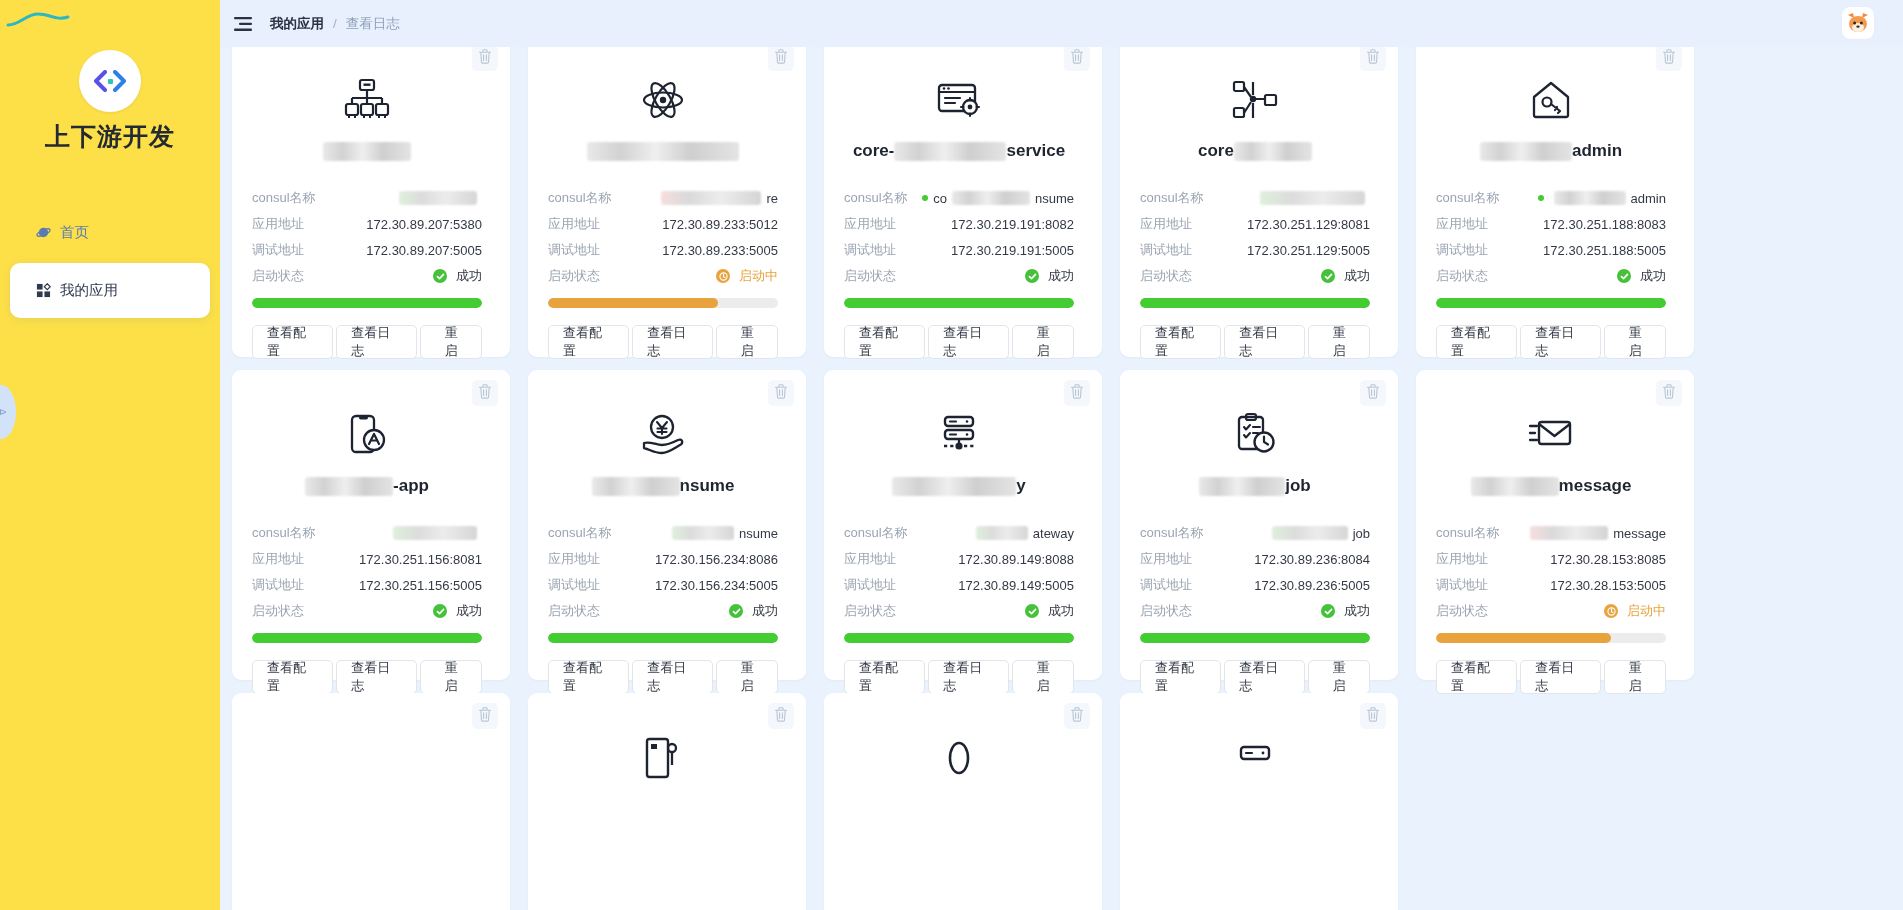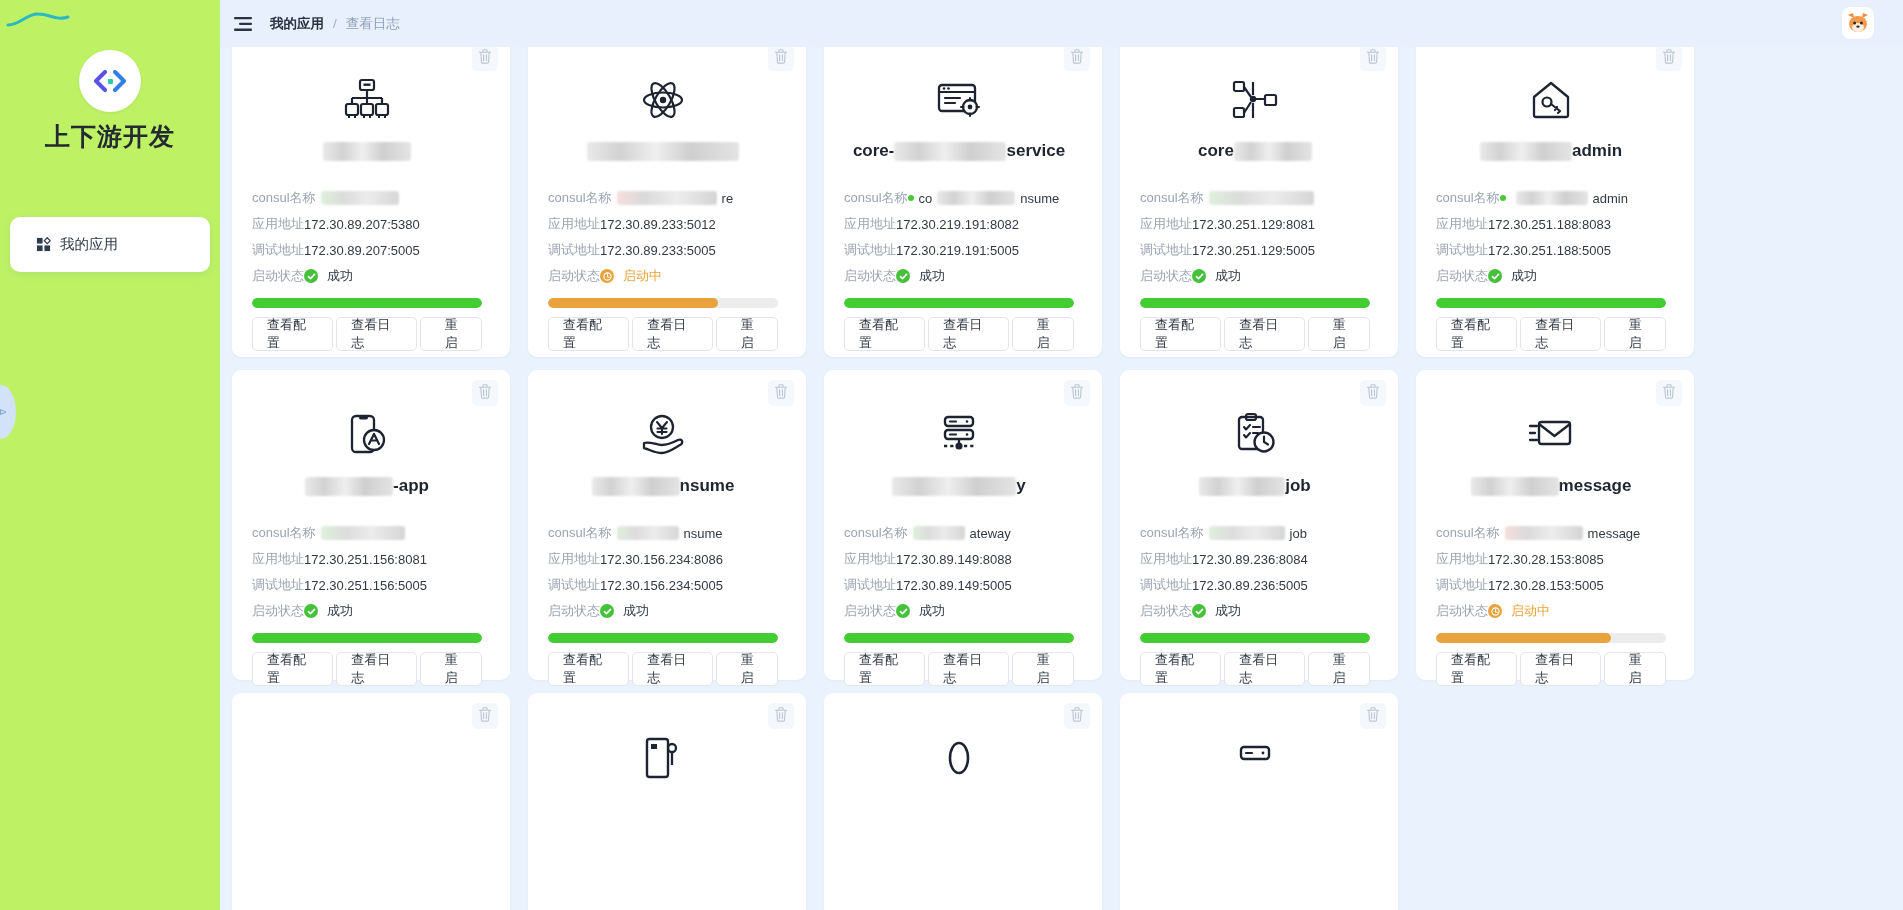--- a/index.html
+++ b/index.html
@@ -7,21 +7,21 @@
     width: 1903px; height: 910px;
     font-family: "Liberation Sans", "DejaVu Sans", sans-serif;
     background: #eaf2fd;
     overflow: hidden;
   }
   .app { display: flex; width: 1903px; height: 910px; }
 
   
   .sidebar {
     width: 220px; min-width: 220px; height: 910px;
-    background: #bef264;
+    background: #fde047;
     display: flex; flex-direction: column;
     align-items: center;
     position: relative;
   }
   .brand { margin-top: 50px; display:flex; flex-direction:column; align-items:center; }
   .brand-mark {
     width: 62px; height: 62px; border-radius: 50%;
     background: #ffffff;
     display:flex; align-items:center; justify-content:center;
     box-shadow: 0 1px 3px rgba(40,70,130,.10);
@@ -114,39 +114,39 @@
   .redact {
     display:inline-block; border-radius: 3px; vertical-align: middle;
     background: linear-gradient(90deg,#e9e9e9 0%,#d2d2d2 22%,#efefef 45%,#cfcfcf 68%,#e4e4e4 100%);
     filter: blur(1.2px);
   }
   .redact.tone-green { background: linear-gradient(90deg,#dff0dc 0%,#dcdcdc 30%,#ececec 60%,#d6d6d6 100%); }
   .redact.tone-pink  { background: linear-gradient(90deg,#f7dede 0%,#dadada 28%,#ededed 60%,#d4d4d4 100%); }
 
   .rows { margin-top: 22px; }
   .row {
-    display:flex; align-items:center; 
+    display:flex; align-items:center; justify-content: space-between;
     height: 26px; font-size: 13px;
   }
   .row .k { color:#9aa4b2; }
   .row .v { color:#333a45; display:flex; align-items:center; gap:5px; white-space:nowrap; }
   .dot { width:6px; height:6px; border-radius:50%; display:inline-block; }
   .status { display:flex; align-items:center; gap:9px; font-size:13px; }
   .status .badge { width:14px; height:14px; border-radius:50%; display:flex; align-items:center; justify-content:center; }
   .status.ok   .badge { background:#45c13a; }
   .status.ok   .txt   { color:#2f3640; }
   .status.wait .badge { background:#e8a33d; }
   .status.wait .txt   { color:#e8a33d; }
 
   .bar { margin-top: 9px; height: 10px; border-radius: 6px; background: #ececec; overflow: hidden; }
   .bar > i { display:block; height: 100%; border-radius: 6px; }
   .bar > i.ok   { background:#44cd33; }
   .bar > i.wait { background:#e8a33d; }
 
-  .btns { margin-top: 9px; display:flex; gap: 3px; justify-content:center; }
+  .btns { margin-top: 17px; display:flex; gap: 3px; justify-content:center; }
   .btn {
     border: 1px solid #e2e6ec; background: #fff; border-radius: 5px;
     height: 34px; padding: 0 14px; font-size: 13px; color: #333a45;
     display:flex; align-items:center; justify-content:center; cursor: pointer;
     font-family: "Liberation Sans", sans-serif;
   }
   .btn.small { padding: 0 17px; text-align: center; }
 </style>
 </head>
 <body>
@@ -162,20 +162,29 @@
           <rect x="15" y="9" width="5" height="5" rx="1" fill="#2bc7b4"></rect>
         </svg>
       </div>
       <div class="brand-name">上下游开发</div>
       <svg class="brand-swoosh" viewBox="0 0 64 16">
         <path d="M2 13 C14 13 20 2 32 2 C44 2 50 9 62 5" fill="none" stroke="#2bb8c4" stroke-width="3" stroke-linecap="round"></path>
       </svg>
     </div>
 
     <nav class="nav">
+      <div class="nav-item">
+        <span class="ic">
+          <svg width="15" height="15" viewBox="0 0 16 16">
+              <ellipse cx="8" cy="8" rx="5" ry="5" fill="#5b7bb4"></ellipse>
+              <ellipse cx="8" cy="8" rx="7.5" ry="2.6" fill="none" stroke="#5b7bb4" stroke-width="1.4" transform="rotate(-25 8 8)"></ellipse>
+            </svg>
+        </span>
+        <span>首页</span>
+      </div>
       <div class="nav-spacer"></div>
       <div class="nav-item active">
         <span class="ic">
           <svg width="15" height="15" viewBox="0 0 16 16">
               <rect x="1" y="1" width="6" height="6" fill="#2e3a4d"></rect>
               <rect x="1" y="9" width="6" height="6" fill="#2e3a4d"></rect>
               <rect x="9" y="9" width="6" height="6" fill="#2e3a4d"></rect>
               <path d="M12 0.8 L15.2 4 L12 7.2 L8.8 4 Z" fill="none" stroke="#2e3a4d" stroke-width="1.3"></path>
             </svg>
         </span>

